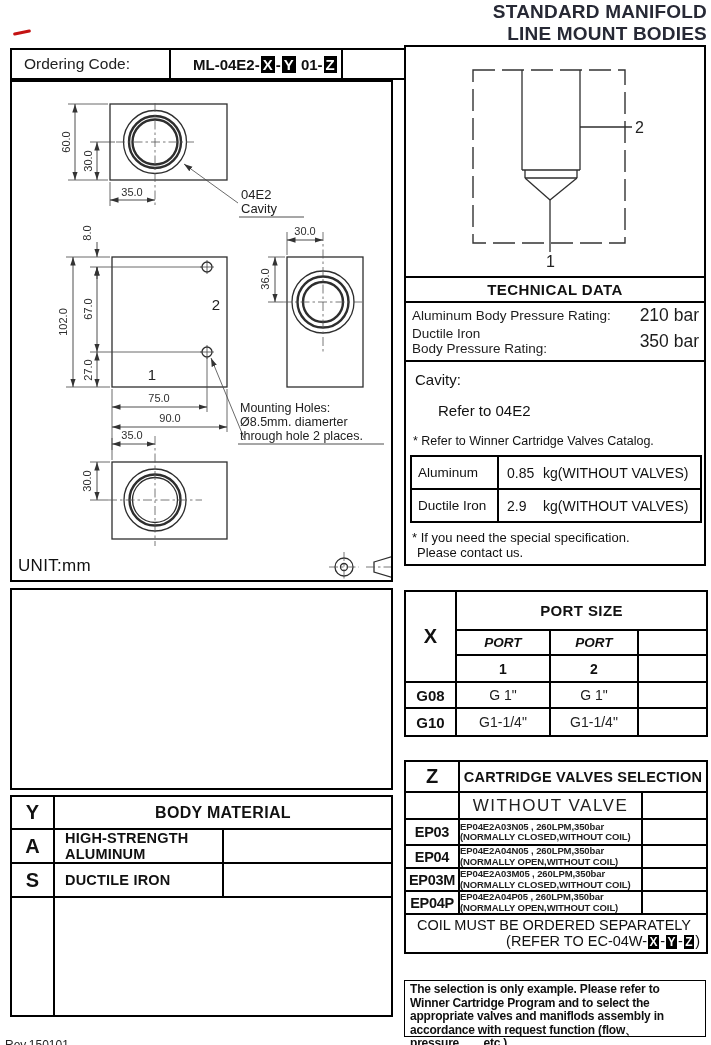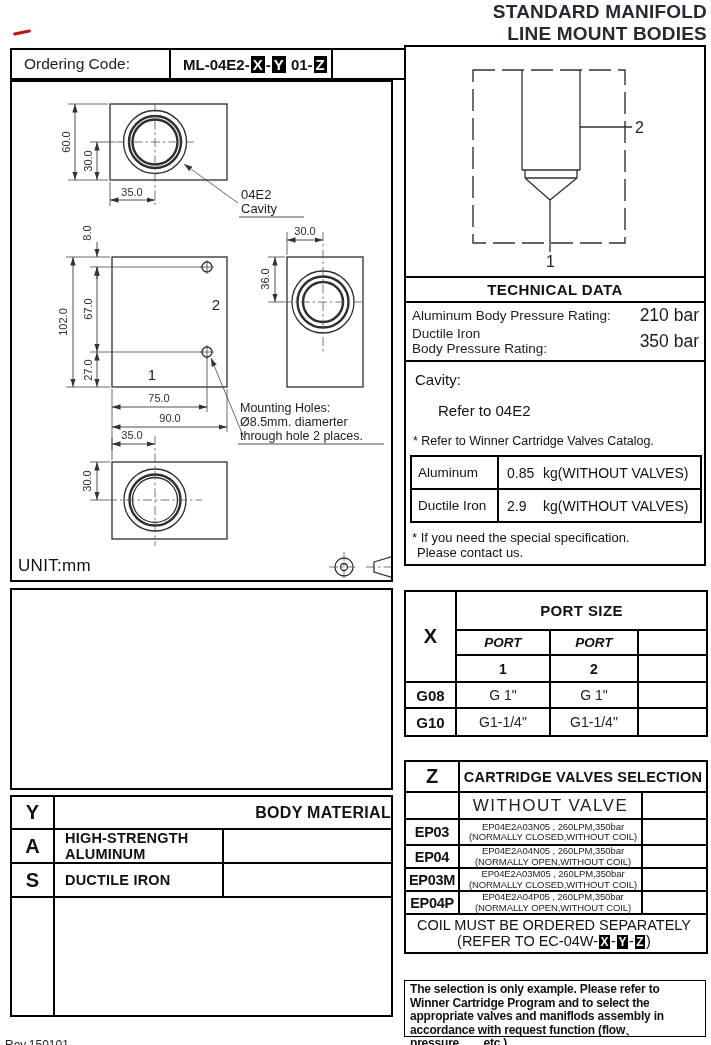--- a/index.html
+++ b/index.html
@@ -8,38 +8,38 @@
   .abs{position:absolute;}
   .box{position:absolute;border:2px solid #000;background:#fff;box-sizing:border-box;}
 
   
   .red-mark{left:13px;top:31px;width:18px;height:3px;background:#c41212;transform:rotate(-12deg);border-radius:2px;}
   .title{right:4px;top:1px;text-align:right;font-size:19px;font-weight:bold;color:#272935;line-height:21.5px;letter-spacing:.2px;}
 
   
   .ordering-box{left:10px;top:48px;width:441px;height:32px;display:flex;align-items:stretch;}
   .ord-label{flex:0 0 145px;border-right:2px solid #000;display:flex;align-items:center;padding-left:12px;font-size:15.5px;color:#222;}
-  .ord-code{flex:0 0 148px;border-right:2px solid #000;display:flex;align-items:center;padding-left:12px;font-size:15px;font-weight:bold;white-space:pre;}
+  .ord-code{flex:0 0 148px;border-right:2px solid #000;display:flex;align-items:center;padding-left:22px;font-size:15px;font-weight:bold;white-space:pre;}
   .ord-rest{flex:1;}
   .inv{background:#000;color:#fff;padding:0 2px;margin:0 1px;font-weight:bold;}
   .inv.small{font-size:12px;padding:0 1.5px;}
 
   
   .draw-box{left:10px;top:80px;width:383px;height:502px;}
   .unit-label{left:6px;top:474px;font-size:17px;color:#111;letter-spacing:.3px;}
 
   .empty-box{left:10px;top:588px;width:383px;height:202px;}
 
   
   table{border-collapse:collapse;table-layout:fixed;background:#fff;}
   td{border:2px solid #000;padding:0;vertical-align:middle;box-sizing:border-box;}
 
   .body-table{position:absolute;left:10px;top:795px;width:383px;}
   .body-table .code-cell{width:43px;text-align:center;font-size:20px;font-weight:bold;}
-  .body-table .hdr{font-size:16px;font-weight:bold;text-align:right;letter-spacing:.3px;}
+  .body-table .hdr{font-size:16px;font-weight:bold;text-align:center;letter-spacing:.3px;}
   .body-table .mat{font-size:14.5px;font-weight:bold;padding-left:10px;width:247px;letter-spacing:.2px;}
 
   
   .schem-box{left:404px;top:45px;width:302px;height:238px;}
 
   .tech-box{left:404px;top:276px;width:302px;height:290px;}
   .tech-header{height:23px;border-bottom:2px solid #000;display:flex;align-items:center;justify-content:center;font-size:15px;font-weight:bold;letter-spacing:.4px;}
   .tech-pressure{border-bottom:2px solid #000;padding:2px 5px 4px 6px;}
   .tp-row{display:flex;justify-content:space-between;align-items:center;}
   .tp-label{font-size:13.5px;color:#1c1c1c;line-height:15px;}
@@ -60,24 +60,24 @@
   .port-table .phdr{font-size:13.5px;font-weight:bold;text-align:center;font-style:italic;}
   .port-table .pnum{font-size:14px;font-weight:bold;text-align:center;}
   .port-table .gcode{font-size:15px;font-weight:bold;text-align:center;}
   .port-table .gval{font-size:14px;text-align:center;color:#222;}
 
   .cart-table{position:absolute;left:404px;top:760px;width:302px;}
   .cart-table .zcell{width:54px;text-align:center;font-size:20px;font-weight:bold;}
   .cart-table .chdr{font-size:14.5px;font-weight:bold;text-align:center;letter-spacing:.2px;}
   .cart-table .wov{font-size:17px;text-align:center;letter-spacing:1.5px;color:#222;}
   .cart-table .ecode{font-size:14.5px;font-weight:bold;text-align:center;letter-spacing:-.3px;}
-  .cart-table .edesc{font-size:9.5px;line-height:10.5px;padding-left:5px;color:#222;font-weight:normal;letter-spacing:-.1px;text-align:center;}
+  .cart-table .edesc{font-size:9.5px;line-height:10.5px;color:#222;font-weight:bold;letter-spacing:-.1px;}
   .coil-cell{font-size:14.5px;line-height:16px;padding:2px 6px 2px 2px;}
   .coil-l1{text-align:center;}
-  .coil-l2{text-align:center;}
+  .coil-l2{text-align:right;}
 
   .note-box{left:404px;top:980px;width:302px;height:57px;border-width:1.5px;padding:2px 5px;font-size:12px;font-weight:bold;line-height:13.6px;letter-spacing:-.2px;color:#101010;}
 
   .rev{left:5px;top:1038px;font-size:12px;color:#222;}
 
   
   svg text{font-family:"Liberation Sans",sans-serif;}
   .ln{stroke:#2e2e2e;stroke-width:1.3;fill:none;}
   .thick{stroke:#2e2e2e;stroke-width:2.4;fill:none;}
   .thin{stroke:#444;stroke-width:.8;fill:none;}

